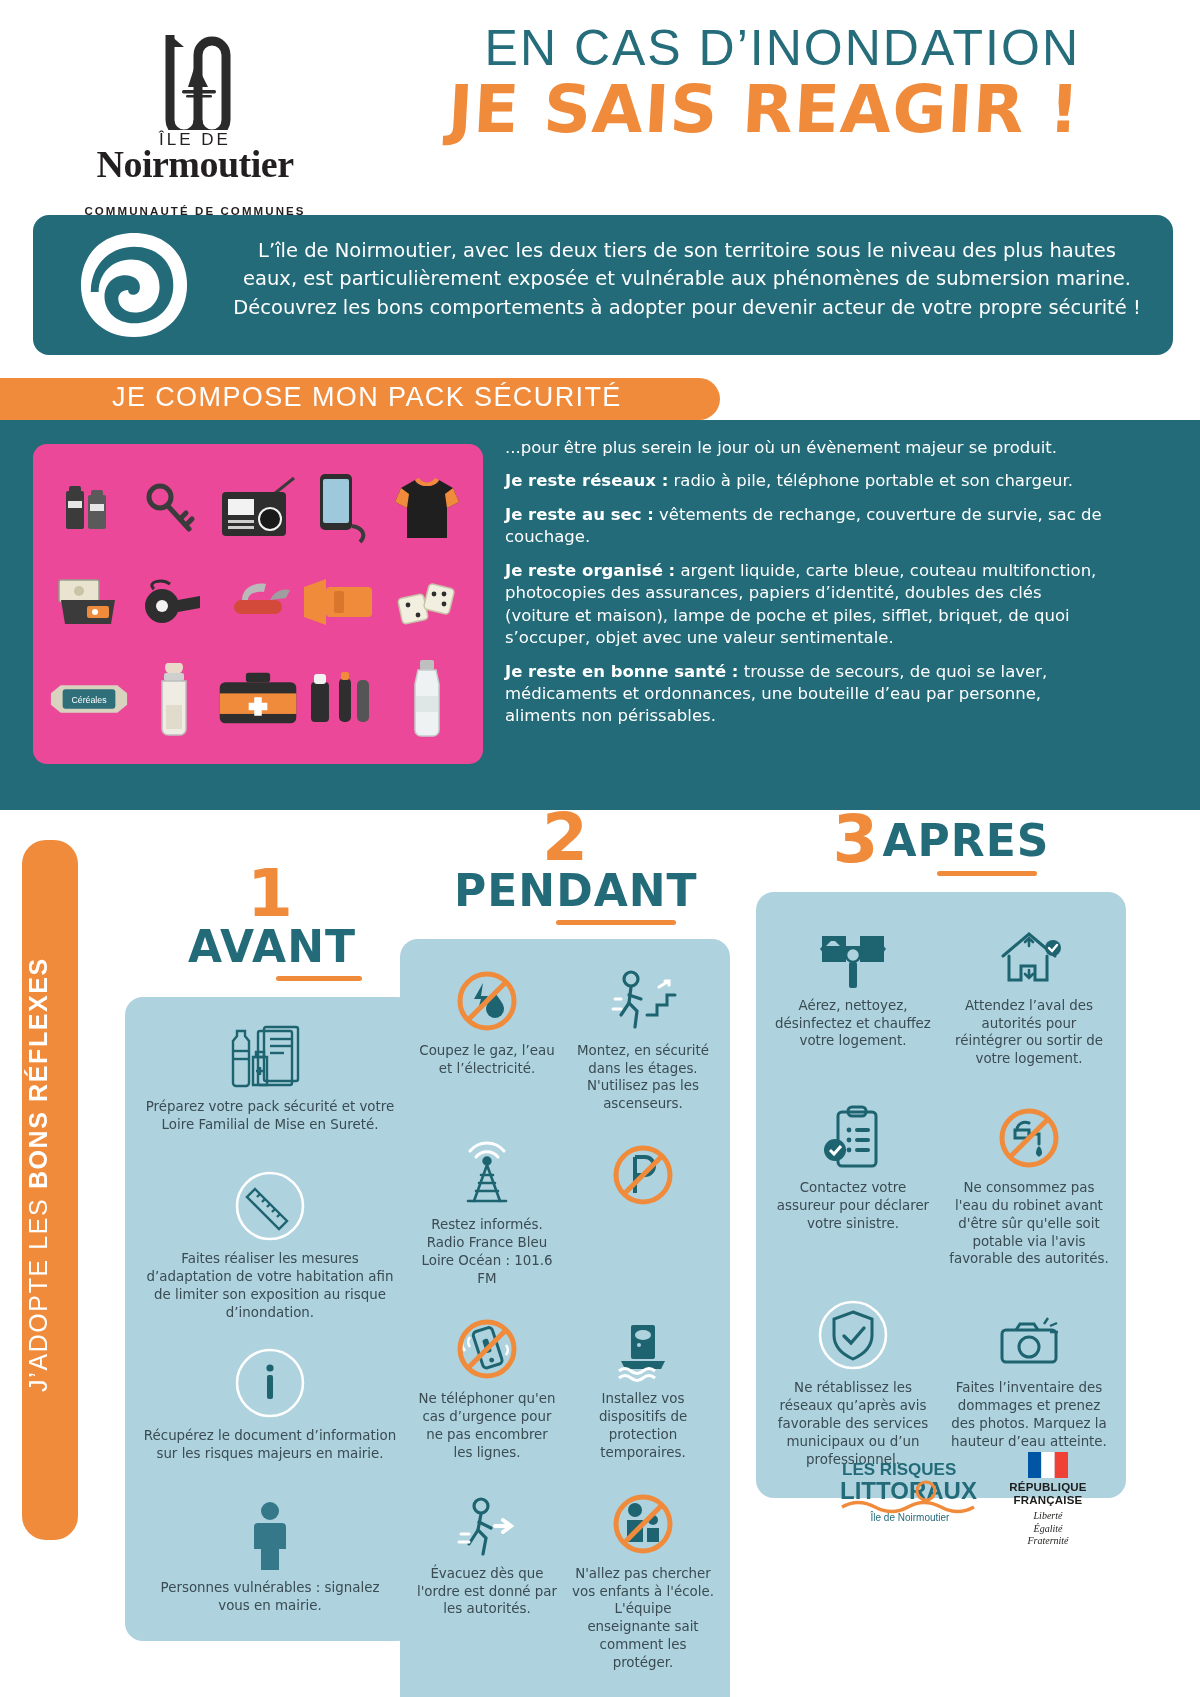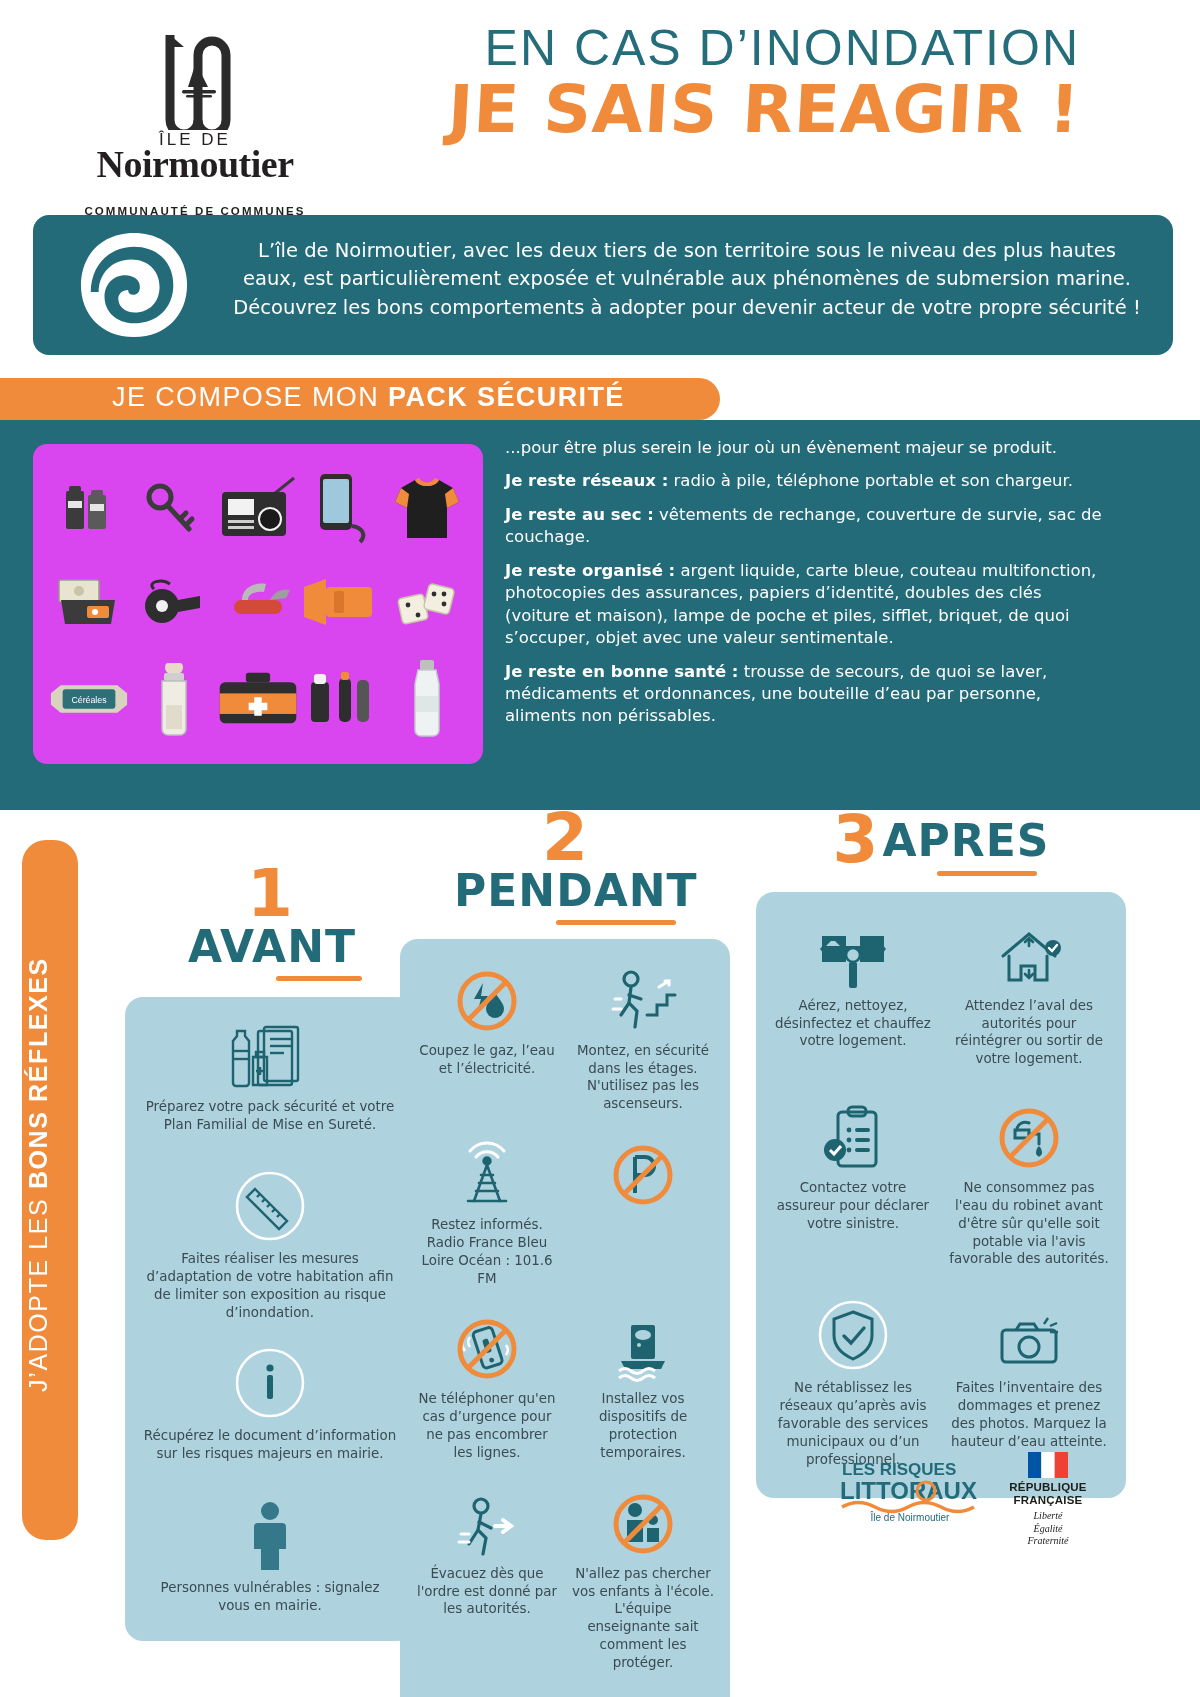--- a/index.html
+++ b/index.html
@@ -34,25 +34,25 @@
   .intro-wave { position:absolute; left:42px; top:14px; width:118px; height:112px; }
   .intro-text { position:absolute; left:190px; top:22px; width:910px;
                 color:#ffffff; font-size:19.5px; line-height:1.45; text-align:center;
                 font-family:"DejaVu Sans", sans-serif; font-weight:400;margin-left:9px;}
 
   
   .pack-band { position:absolute; left:0; top:378px; width:720px; height:42px;
                background:#f08b3c; border-radius:0 22px 22px 0; }
   .pack-band-txt { position:absolute; left:112px; top:382px; font-size:27px; color:#fff;
                    letter-spacing:1.4px; font-weight:300; }
-  .pack-band-txt b { font-weight:700; }
+  .pack-band-txt b { font-weight:400; }
   .pack-panel { position:absolute; left:0; top:420px; width:1200px; height:390px;
                 background:#236b79; }
   .pack-photo { position:absolute; left:33px; top:444px; width:450px; height:320px;
-                background:#d946ef; border-radius:14px; }
+                background:#ec4899; border-radius:14px; }
   .pack-copy { position:absolute; left:505px; top:437px; width:600px; color:#fff;
                font-size:16.5px; line-height:1.36; font-family:"DejaVu Sans", sans-serif;}
   .pack-copy p { margin-bottom:11px; }
   .pack-copy b { font-weight:700; }
 
   
   .items-grid { position:absolute; inset:18px 14px; display:grid;
                 grid-template-columns: repeat(5, 1fr); grid-template-rows: repeat(3, 1fr);
                 align-items:center; justify-items:center; }
   .items-grid > div { width:84px; height:84px; display:flex; align-items:center; justify-content:center;}
@@ -321,21 +321,21 @@
               <line x1="46" y1="21" x2="68" y2="21"></line>
             <line x1="46" y1="28" x2="60" y2="28"></line>
             <path d="M13 6 h8 v5 l4 5 v42 a3 3 0 0 1-3 3 h-10 a3 3 0 0 1-3-3 v-42 l4-5 z"></path>
             <line x1="9" y1="26" x2="25" y2="26"></line>
               <line x1="9" y1="34" x2="25" y2="34"></line>
             <path d="M29 32 h14 v28 h-14 z"></path>
               <path d="M32 27 h8 v5 h-8 z"></path>
             <path d="M36 42 v8 M32 46 h8"></path>
           </svg>
         </div>
-        <span>Préparez votre pack sécurité et votre Plan Familial de Mise en Sureté.</span>
+        <span>Préparez votre pack sécurité et votre Loire Familial de Mise en Sureté.</span>
       </div>
 
       <div class="tile" style="margin-bottom:24px;">
         <div class="ic">
           <svg width="74" height="74" viewBox="0 0 74 74">
             <circle cx="37" cy="37" r="33" fill="none" stroke="#ffffff" stroke-width="2.6"></circle>
             <g stroke="#1d6470" stroke-width="2.4" fill="none">
               <path d="M22 20 L54 52 L46 60 L14 28 Z"></path>
               <path d="M27 25 l-3 3 M32 30 l-3 3 M37 35 l-3 3 M42 40 l-3 3 M47 45 l-3 3"></path>
             </g>

